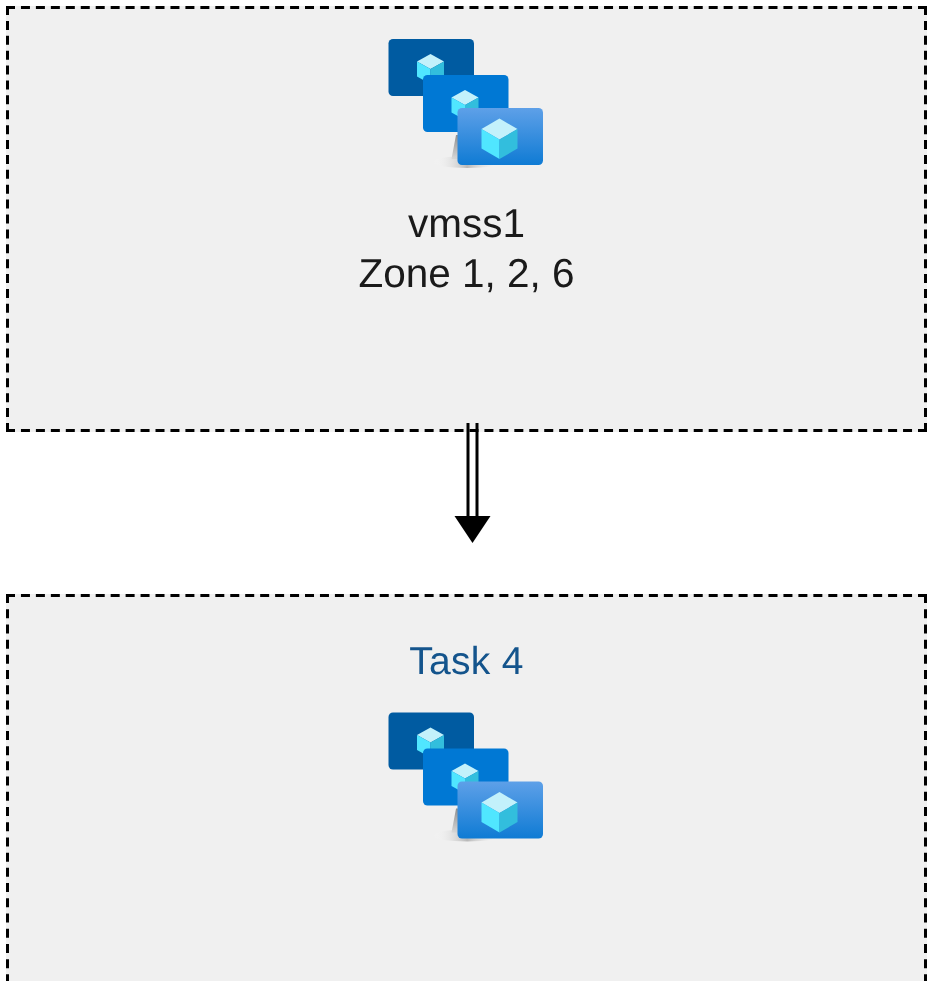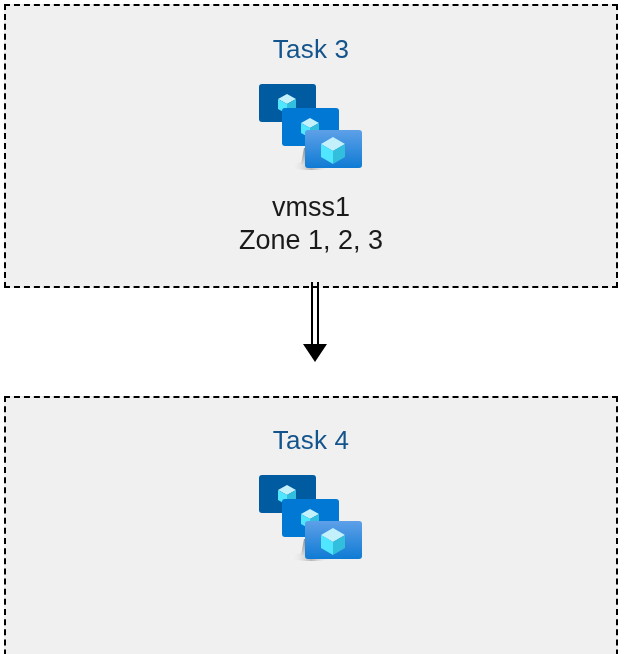--- a/index.html
+++ b/index.html
@@ -84,21 +84,20 @@
     width: 40px;
     height: 82px;
   }
 </style>
 </head>
 <body>
 
 <div id="diagram">
 
   <div class="task-box" id="box-task3">
-    <div class="task-title">Task 3</div>
 
     <div class="icon-wrap">
       <svg class="vmss-icon" viewBox="0 0 114 100" xmlns="http://www.w3.org/2000/svg">
         <defs>
           <linearGradient id="g-front-3" x1="0" y1="0" x2="0" y2="1">
             <stop offset="0%" stop-color="#5ea0e8"></stop>
             <stop offset="100%" stop-color="#0f7bd4"></stop>
           </linearGradient>
           <linearGradient id="g-stand-3" x1="0" y1="0" x2="0" y2="1">
             <stop offset="0%" stop-color="#8f8f8f"></stop>
@@ -133,21 +132,21 @@
         <g>
           <polygon points="79,59 91,66 79,73 67,66" fill="#c3f1fb"></polygon>
           <polygon points="67,66 79,73 79,86 67,79" fill="#50e6ff"></polygon>
           <polygon points="91,66 91,79 79,86 79,73" fill="#32bedd"></polygon>
         </g>
       </svg>
     </div>
 
     <div class="caption-block">
       <div class="caption-line">vmss1</div>
-      <div class="caption-line">Zone 1, 2, 3</div>
+      <div class="caption-line">Zone 1, 2, 6</div>
     </div>
   </div>
 
   <svg id="connector-arrow" viewBox="0 0 40 82" xmlns="http://www.w3.org/2000/svg">
     <line x1="17" y1="0" x2="17" y2="64" stroke="#000000" stroke-width="2"></line>
     <line x1="23" y1="0" x2="23" y2="64" stroke="#000000" stroke-width="2"></line>
     <polygon points="8,62 32,62 20,80" fill="#000000"></polygon>
   </svg>
 
   <div class="task-box" id="box-task4">

